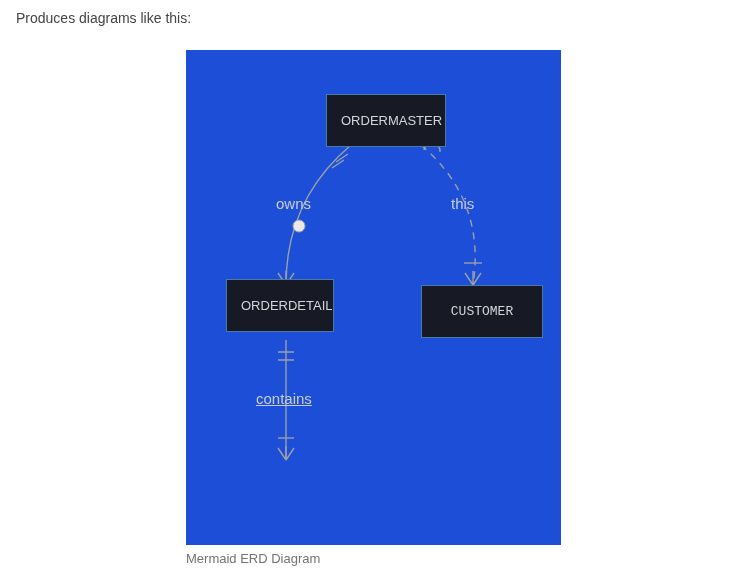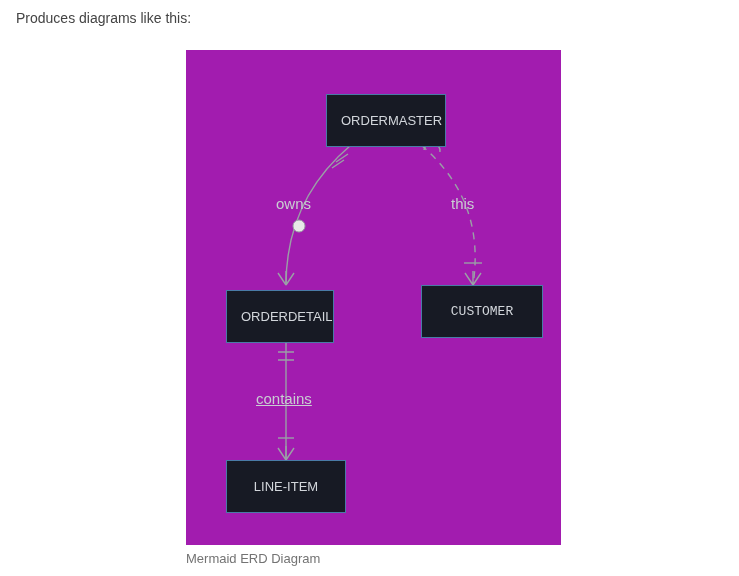--- a/index.html
+++ b/index.html
@@ -15,36 +15,36 @@
       font-size: 14px;
       margin-bottom: 24px;
     }
     .diagram-wrap {
       margin-left: 170px;
       width: 375px;
     }
     .diagram {
       width: 375px;
       height: 495px;
-      background: #a21caf;
+      background: #1d4ed8;
       position: relative;
       font-family: "Segoe UI", Arial, sans-serif;
     }
     .entity {
       position: absolute;
       background: #171a24;
       border: 1px solid #4a7ba6;
       color: #d2d6db;
       font-size: 13px;
       padding: 18px 14px;
       text-align: center;
       min-width: 100px;
     }
     .entity.ordermaster { left: 140px; top: 44px; width: 120px; }
-    .entity.orderdetail { left: 40px; top: 240px; width: 108px; }
+    .entity.orderdetail { left: 40px; top: 229px; width: 108px; }
     .entity.customer    { left: 235px; top: 235px; width: 122px; font-family: Liberation Mono, monospace; }
     .entity.lineitem    { left: 40px; top: 410px; width: 120px; }
     .rel-label {
       position: absolute;
       color: #c9cdd2;
       font-size: 15px;
     }
     .rel-owns     { left: 90px;  top: 145px; }
     .rel-uses     { left: 265px; top: 145px; }
     .rel-contains { left: 70px;  top: 340px; text-decoration: underline; }
@@ -92,21 +92,20 @@
       <path d="M 92 302 L 108 302 M 92 310 L 108 310" stroke="#9aa0a6" stroke-width="1.4" fill="none"></path>
 
       <path d="M 100 410 L 92 398 M 100 410 L 108 398 M 100 410 L 100 396" stroke="#9aa0a6" stroke-width="1.4" fill="none"></path>
 
       <path d="M 92 388 L 108 388" stroke="#9aa0a6" stroke-width="1.4" fill="none"></path>
     </svg>
 
     <div class="entity ordermaster">ORDERMASTER</div>
     <div class="entity orderdetail">ORDERDETAIL</div>
     <div class="entity customer">CUSTOMER</div>
-    <div class="entity lineitem">LINE-ITEM</div>
 
     <div class="rel-label rel-owns">owns</div>
     <div class="rel-label rel-uses">this</div>
     <div class="rel-label rel-contains">contains</div>
 
   </div>
   <div class="caption">Mermaid ERD Diagram</div>
 </div>
 
 </body></html>

